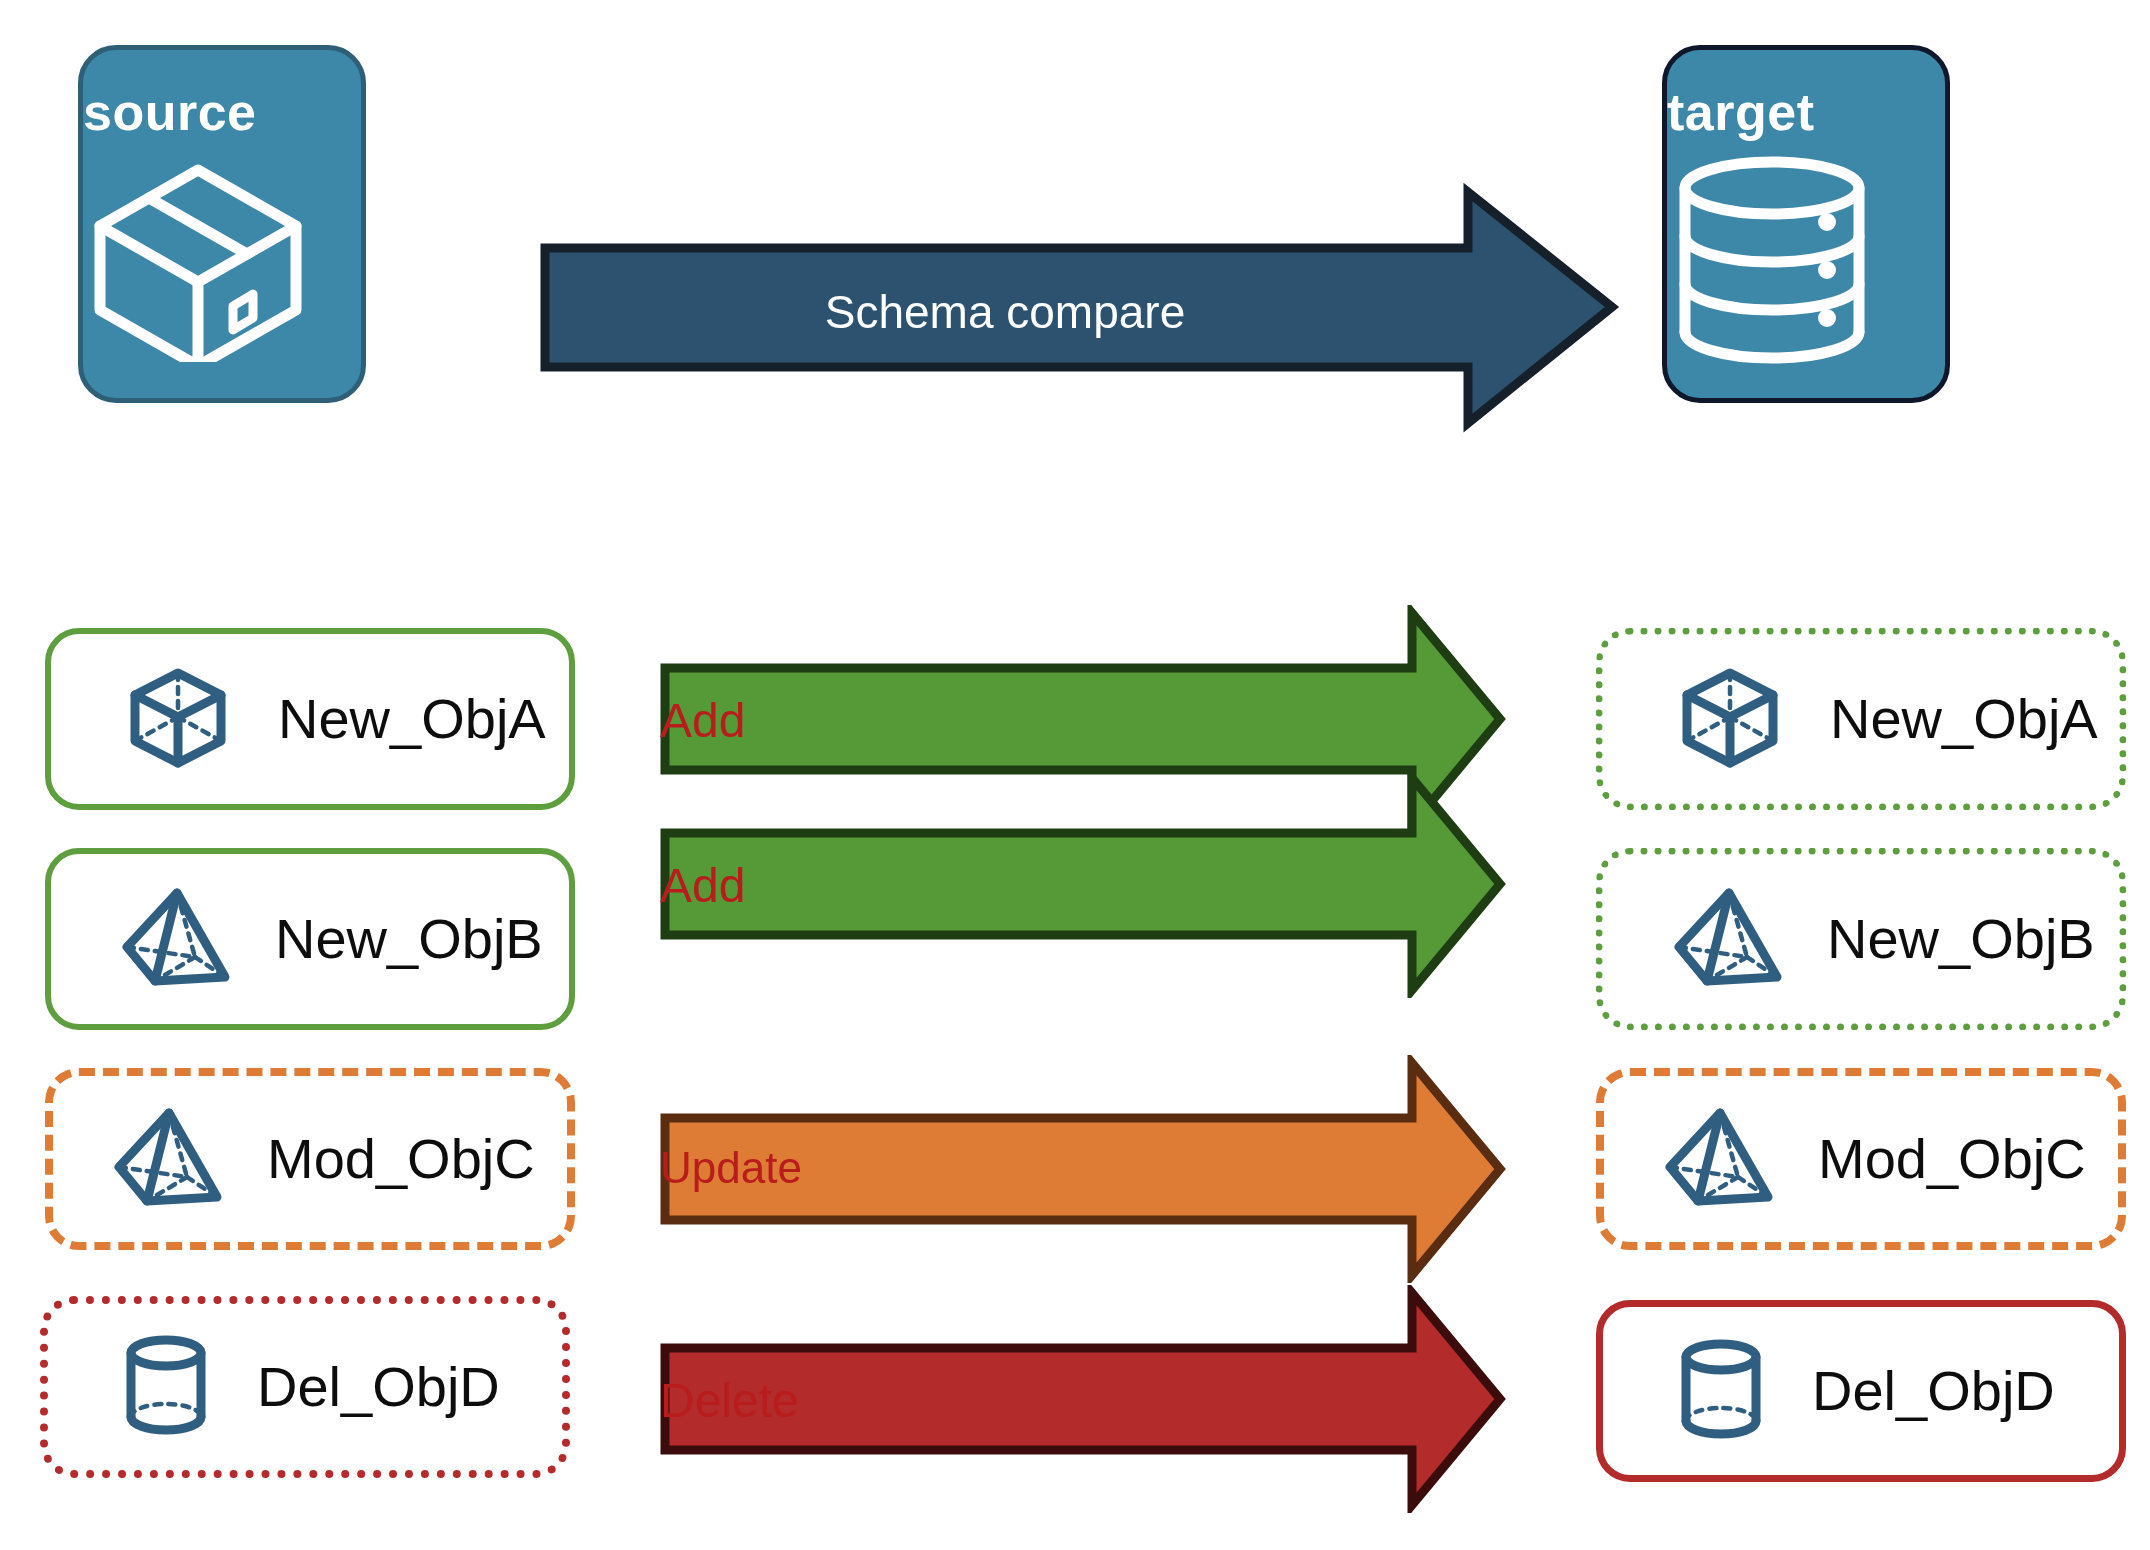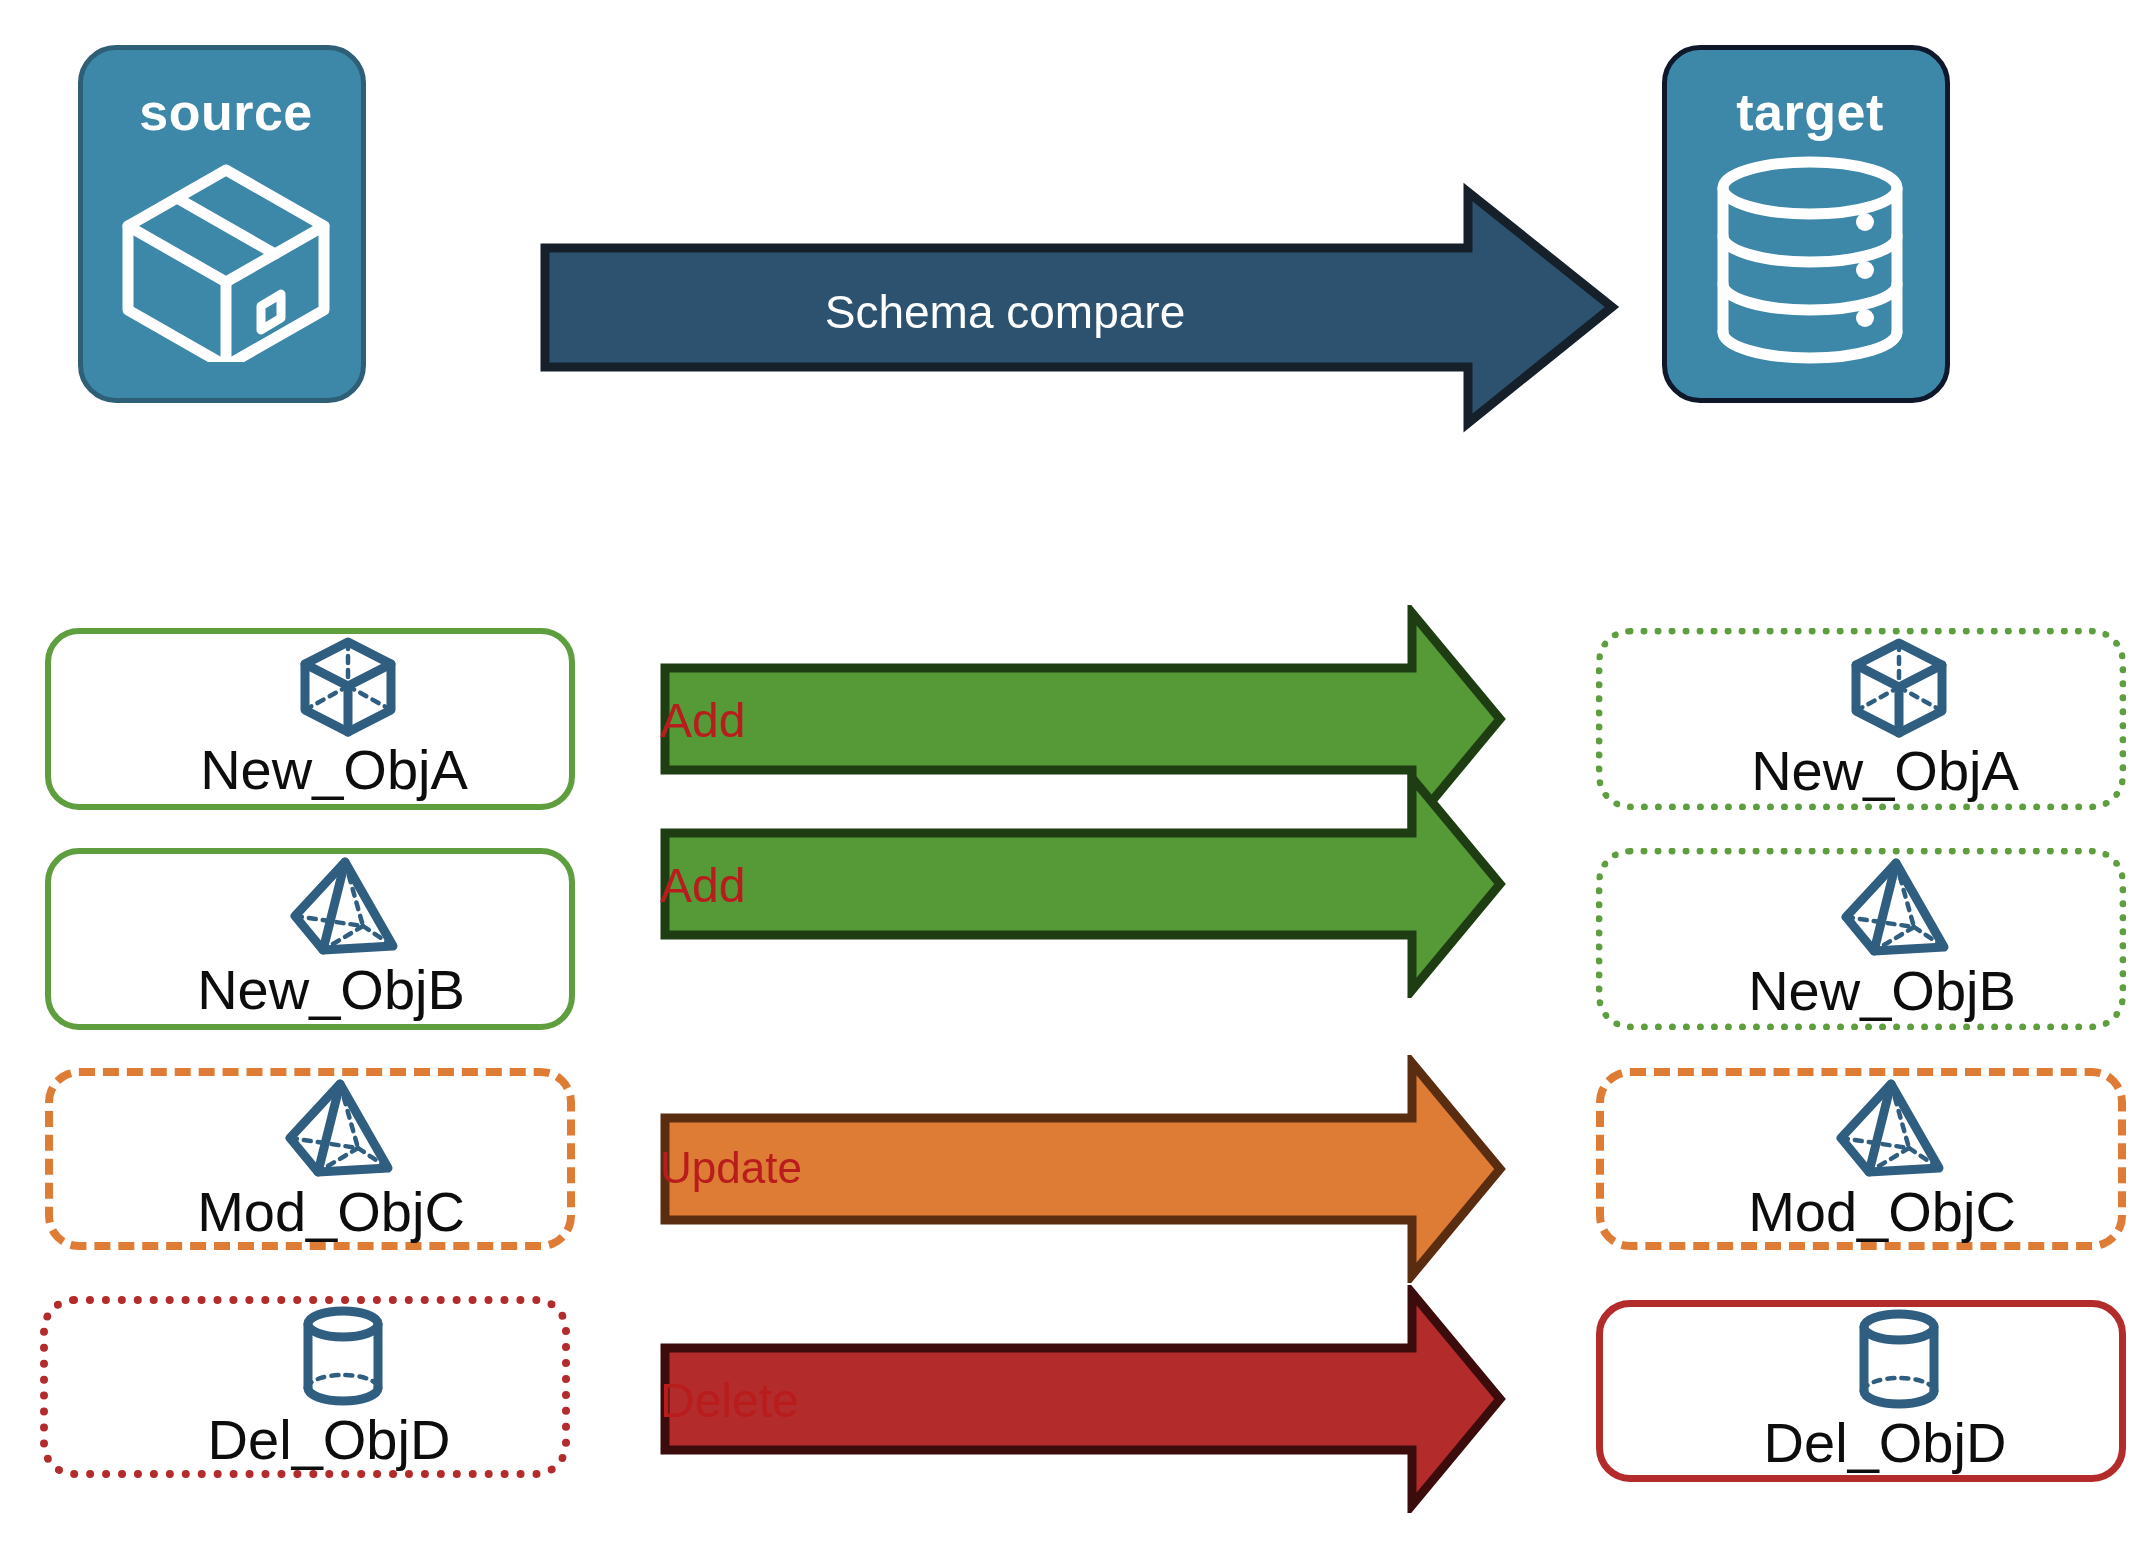--- a/index.html
+++ b/index.html
@@ -19,22 +19,21 @@
     overflow: hidden;
   }
 
   
   .endpoint {
     position: absolute;
     border-radius: 38px;
     box-sizing: border-box;
     display: flex;
     flex-direction: column;
-    align-items: center;
-    padding-left: 8px;
+    align-items: flex-start;
   }
   .endpoint-title {
     font-weight: bold;
     color: #ffffff;
     letter-spacing: 0.5px;
     line-height: 1;
     user-select: none;
   }
   .endpoint-icon {
     display: block;
@@ -51,21 +50,21 @@
     user-select: none;
   }
 
   
   .pill {
     position: absolute;
     box-sizing: border-box;
     background: #ffffff;
     border-radius: 34px;
     display: flex;
-    flex-direction: column;
+    flex-direction: row;
     align-items: center;
   }
   .pill-icon {
     flex: 0 0 auto;
     display: block;
   }
   .pill-label {
     color: #0d0d0d;
     white-space: nowrap;
     user-select: none;

